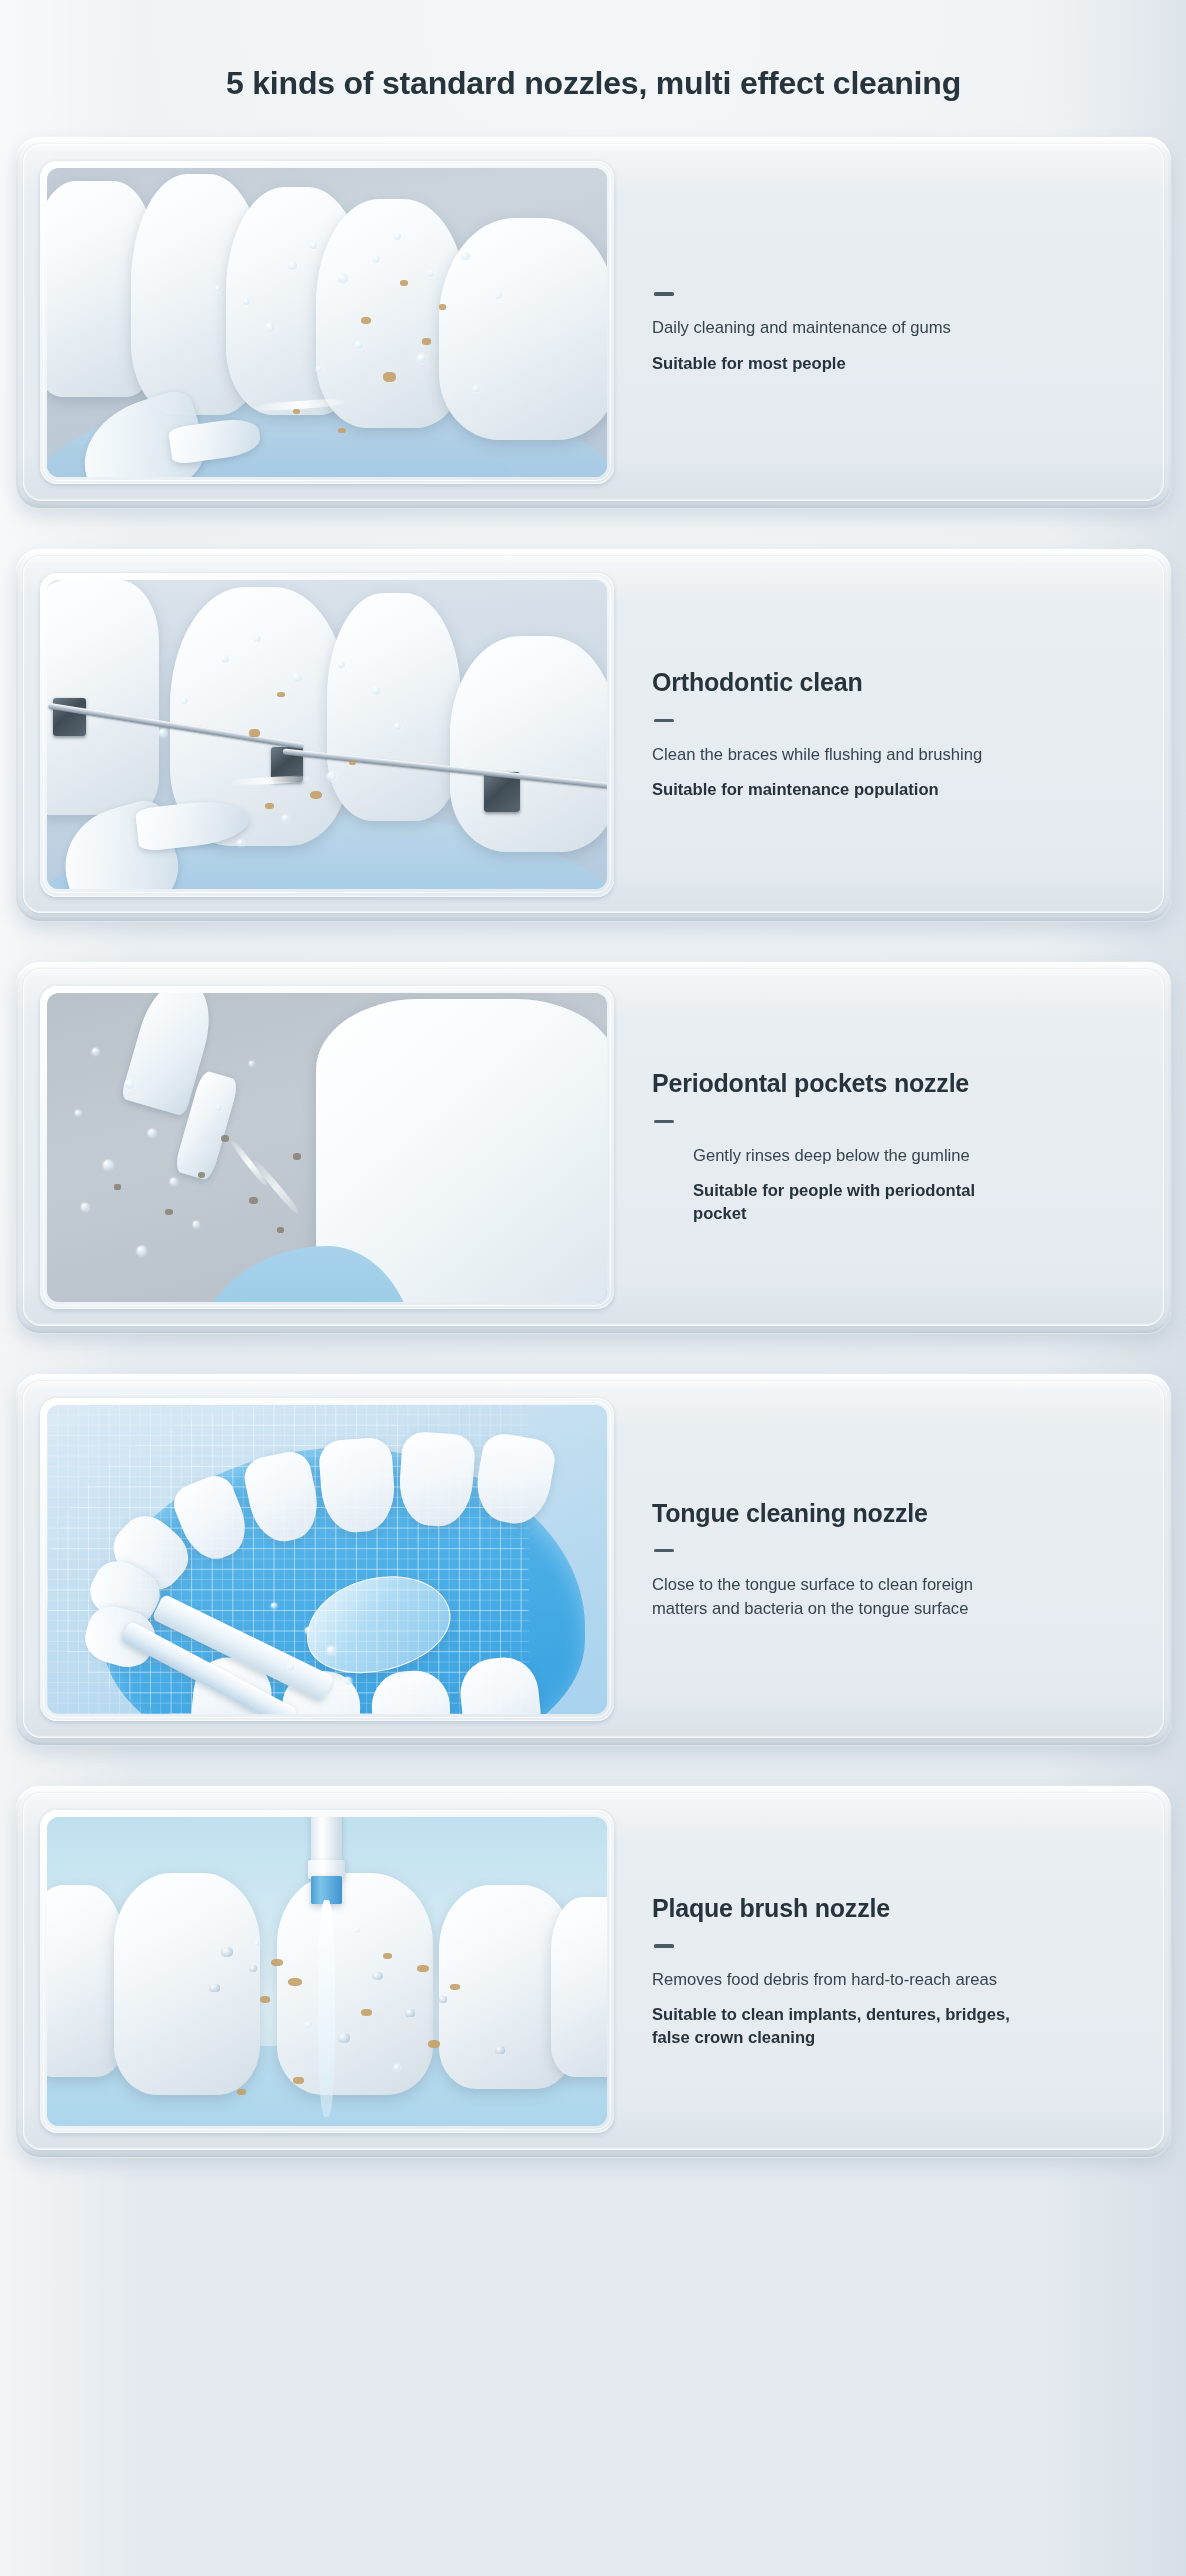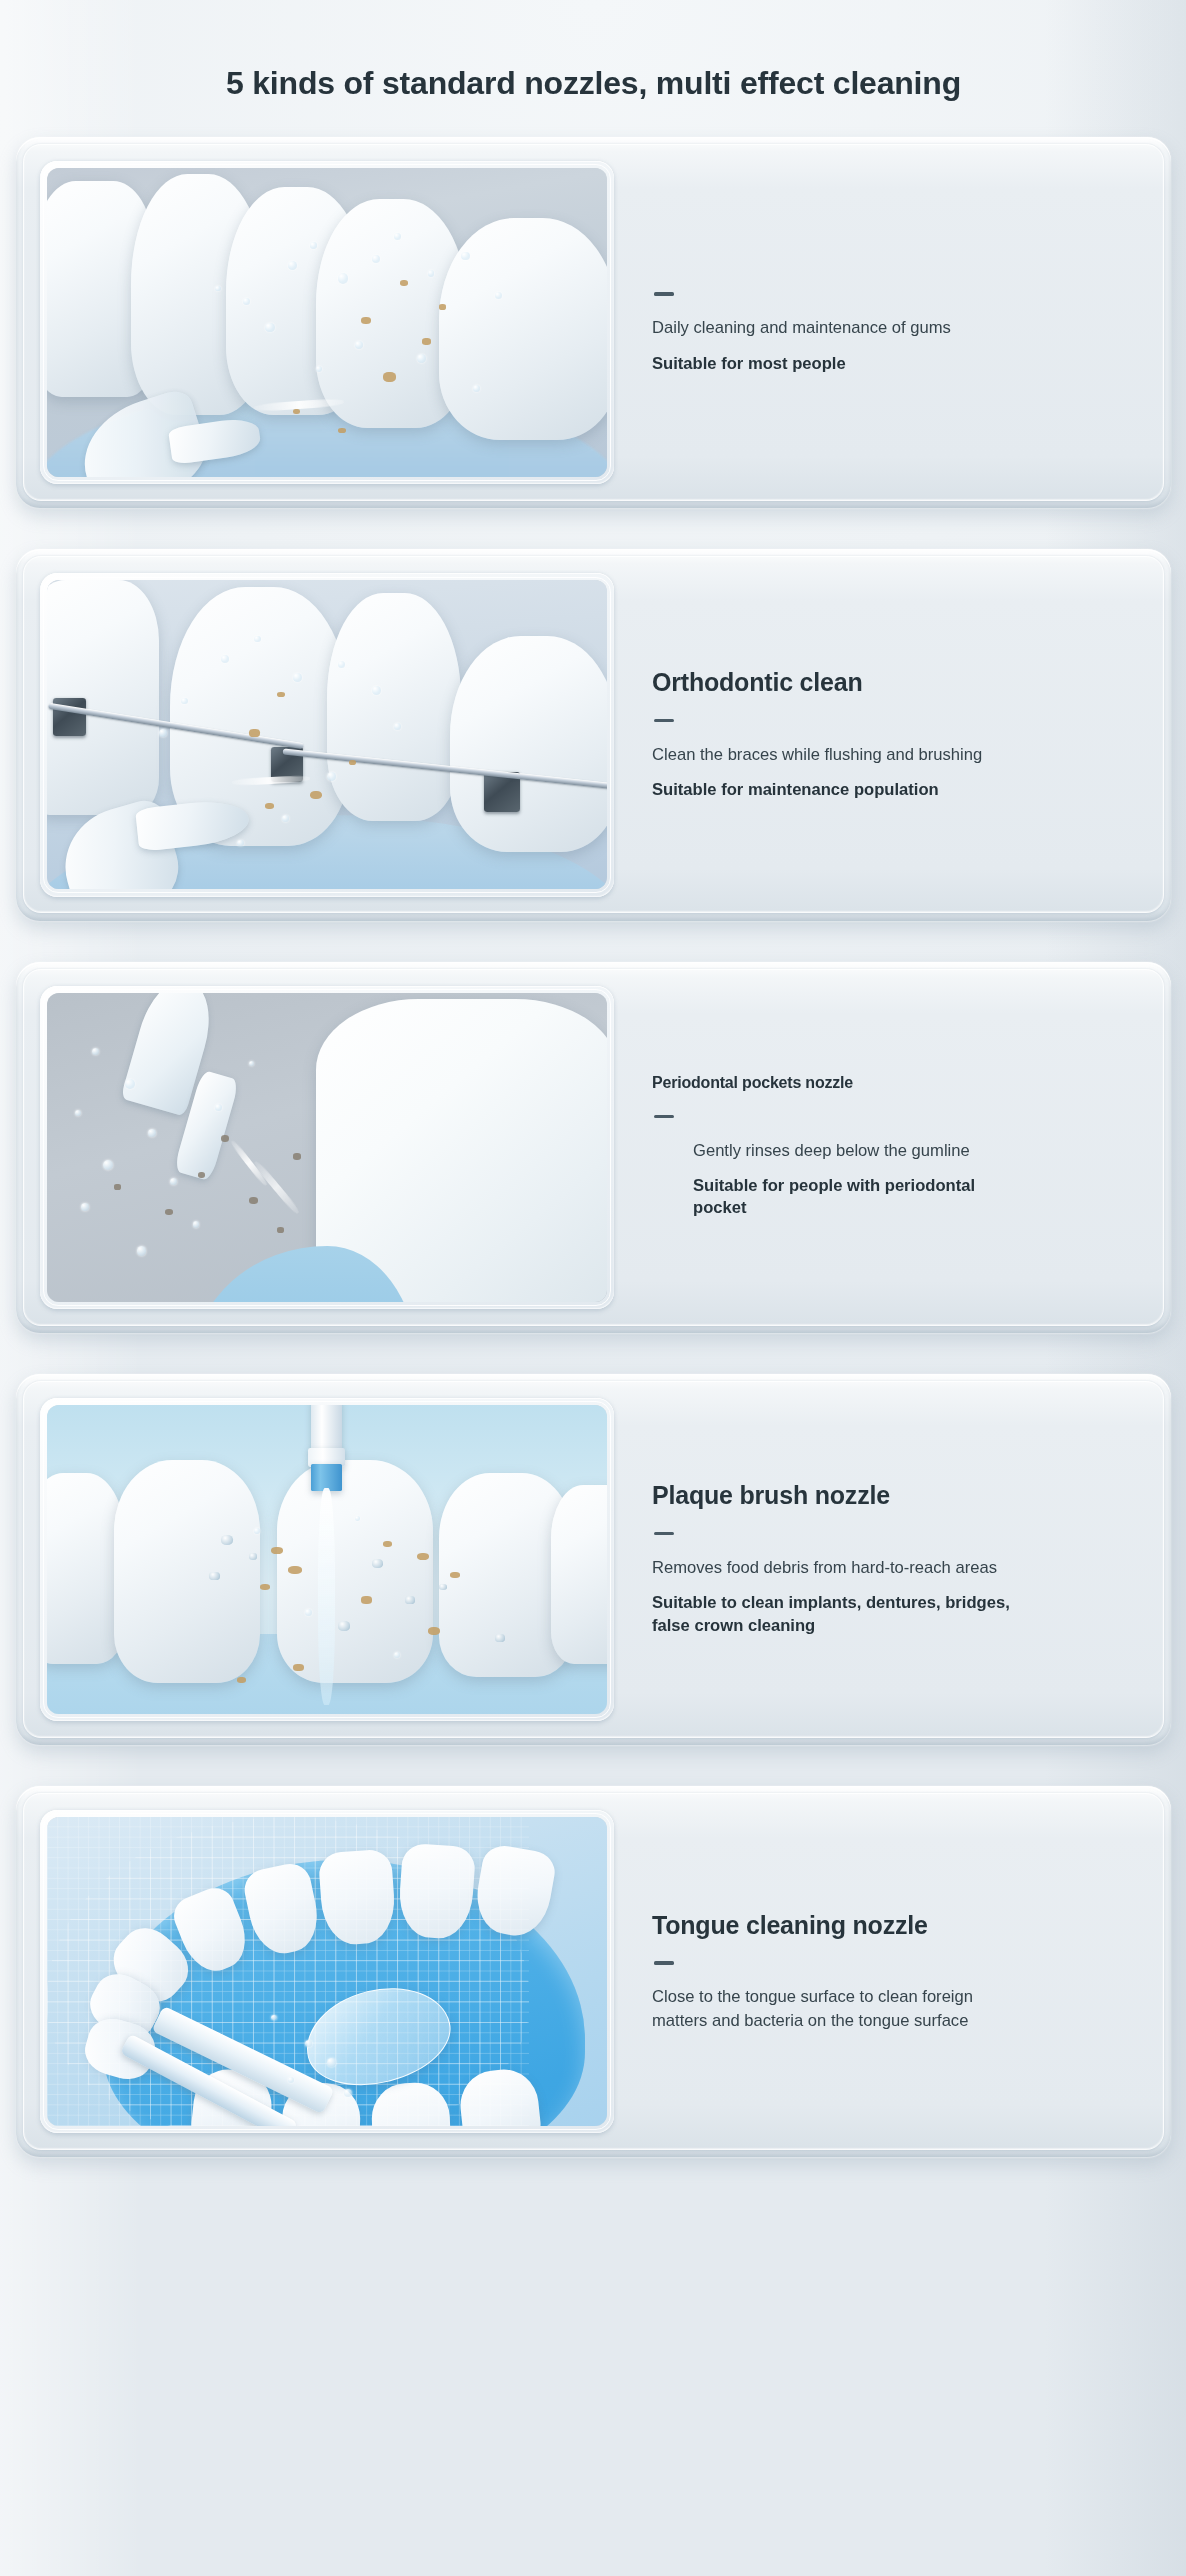--- a/index.html
+++ b/index.html
@@ -158,21 +158,21 @@
     max-width: 364px;
   }
   .suitable {
     margin-top: 12.7px;
     font-size: 16.6px;
     font-weight: 700;
     line-height: 1.36;
     color: #26333b;
     max-width: 396px;
   }
-  .card-wide .nozzle-title { font-size: 16px; }
+  .card-wide .nozzle-title { font-size: 25px; }
   .card-wide .desc, .card-wide .suitable { max-width: 340px; margin-left: 41px; }
 
   
   .scene { position: absolute; inset: 0; }
 
   
   .bg-molar {
     background: linear-gradient(170deg, #c3ccd6 0%, #ccd5dd 25%, #bfcbd6 55%, #b8c8d8 100%);
   }
   .bg-braces {
@@ -413,20 +413,65 @@
             <div class="debris debris-dark" style="left:12%;top:62%;width:6.3px;height:5.5px"></div>
             <div class="debris debris-dark" style="left:44%;top:52%;width:8px;height:6.3px"></div>
           </div>
         </div>
       </div>
       <div class="card-text">
         <div class="nozzle-title">Periodontal pockets nozzle</div>
         <div class="rule"></div>
         <div class="desc">Gently rinses deep below the gumline</div>
         <div class="suitable">Suitable for people with periodontal pocket</div>
+      </div>
+    </div>
+  </div>
+
+  <div class="card">
+    <div class="card-body">
+      <div class="media-frame">
+        <div class="media">
+          <div class="scene bg-tongue">
+
+            <div style="position:absolute;left:10%;top:14%;width:86%;height:104%;border-radius:52% 52% 46% 46% / 58% 58% 42% 42%;background:linear-gradient(165deg,#66bdec 0%,#4fb0e7 40%,#3ea6e3 75%,#3fa3e0 100%);box-shadow:inset 0 8px 22px rgba(255,255,255,0.30);"></div>
+            <div class="mesh-overlay tongue-mesh" style="left:10%;top:14%;width:86%;height:104%;border-radius:52% 52% 46% 46% / 58% 58% 42% 42%;inset:auto;position:absolute;"></div>
+
+            <div class="mesh-tooth" style="left:24%;top:24%;width:11%;height:26%;border-radius:32% 32% 44% 44% / 24% 24% 50% 50%;transform:rotate(-22deg)"></div>
+            <div class="mesh-tooth" style="left:36%;top:16%;width:12%;height:28%;border-radius:32% 32% 44% 44% / 24% 24% 50% 50%;transform:rotate(-12deg)"></div>
+            <div class="mesh-tooth" style="left:49%;top:11%;width:13%;height:30%;border-radius:32% 32% 44% 44% / 24% 24% 50% 50%;transform:rotate(-4deg)"></div>
+            <div class="mesh-tooth" style="left:63%;top:9%;width:13%;height:30%;border-radius:32% 32% 44% 44% / 24% 24% 50% 50%;transform:rotate(4deg)"></div>
+            <div class="mesh-tooth" style="left:77%;top:10%;width:13%;height:28%;border-radius:32% 32% 44% 44% / 24% 24% 50% 50%;transform:rotate(10deg)"></div>
+
+            <div class="mesh-tooth" style="left:13%;top:36%;width:11%;height:24%;border-radius:40%;transform:rotate(-48deg)"></div>
+            <div class="mesh-tooth" style="left:9%;top:50%;width:10%;height:22%;border-radius:40%;transform:rotate(-62deg)"></div>
+            <div class="mesh-tooth" style="left:8%;top:64%;width:10%;height:22%;border-radius:40%;transform:rotate(-74deg)"></div>
+
+            <div class="mesh-tooth" style="left:26%;top:82%;width:14%;height:26%;border-radius:44% 44% 30% 30%;transform:rotate(6deg)"></div>
+            <div class="mesh-tooth" style="left:42%;top:86%;width:14%;height:26%;border-radius:44% 44% 30% 30%;transform:rotate(2deg)"></div>
+            <div class="mesh-tooth" style="left:58%;top:86%;width:14%;height:26%;border-radius:44% 44% 30% 30%;transform:rotate(-2deg)"></div>
+            <div class="mesh-tooth" style="left:74%;top:82%;width:14%;height:26%;border-radius:44% 44% 30% 30%;transform:rotate(-6deg)"></div>
+            <div class="mesh-overlay" style="left:8%;top:8%;width:86%;height:104%;position:absolute;inset:auto;opacity:.42;mask-image:none;"></div>
+
+            <div class="scraper-head" style="left:46%;top:56%;width:26%;height:30%;transform:rotate(-14deg)"></div>
+            <div class="handle" style="left:18%;top:74%;width:34%;height:9%;border-radius:6.3px;transform:rotate(26deg);background:linear-gradient(180deg,#ffffff,#eaf3f9 45%,#c9dce9)"></div>
+            <div class="handle" style="left:12%;top:84%;width:34%;height:7%;border-radius:6.3px;transform:rotate(28deg);background:linear-gradient(180deg,#ffffff,#e4eff7 50%,#bcd4e5)"></div>
+            <div class="droplet" style="left:46%;top:72%;width:7.1px;height:7.1px"></div>
+            <div class="droplet" style="left:50%;top:78%;width:8.7px;height:8.7px"></div>
+            <div class="droplet" style="left:43%;top:84%;width:6.3px;height:6.3px"></div>
+            <div class="droplet" style="left:53%;top:88%;width:8px;height:8px"></div>
+            <div class="droplet" style="left:40%;top:64%;width:5.5px;height:5.5px"></div>
+          </div>
+        </div>
+      </div>
+      <div class="card-text">
+        <div class="nozzle-title">Tongue cleaning  nozzle</div>
+        <div class="rule"></div>
+        <div class="desc">Close to the tongue surface to clean foreign matters and bacteria on the tongue surface</div>
+
       </div>
     </div>
   </div>
 
   <div class="card">
     <div class="card-body">
       <div class="media-frame">
         <div class="media">
           <div class="scene bg-plaque">
             <div class="gum" style="bottom:-20%;height:46%;border-radius:24% 24% 0 0 / 40% 40% 0 0;background:linear-gradient(180deg,#b9dcef 0%,#a3d0e9 100%)"></div>
@@ -466,59 +511,14 @@
       </div>
       <div class="card-text">
         <div class="nozzle-title">Plaque brush nozzle</div>
         <div class="rule"></div>
         <div class="desc">Removes food debris from hard-to-reach areas</div>
         <div class="suitable">Suitable to clean implants, dentures, bridges, false crown cleaning</div>
       </div>
     </div>
   </div>
 
-  <div class="card">
-    <div class="card-body">
-      <div class="media-frame">
-        <div class="media">
-          <div class="scene bg-tongue">
-
-            <div style="position:absolute;left:10%;top:14%;width:86%;height:104%;border-radius:52% 52% 46% 46% / 58% 58% 42% 42%;background:linear-gradient(165deg,#66bdec 0%,#4fb0e7 40%,#3ea6e3 75%,#3fa3e0 100%);box-shadow:inset 0 8px 22px rgba(255,255,255,0.30);"></div>
-            <div class="mesh-overlay tongue-mesh" style="left:10%;top:14%;width:86%;height:104%;border-radius:52% 52% 46% 46% / 58% 58% 42% 42%;inset:auto;position:absolute;"></div>
-
-            <div class="mesh-tooth" style="left:24%;top:24%;width:11%;height:26%;border-radius:32% 32% 44% 44% / 24% 24% 50% 50%;transform:rotate(-22deg)"></div>
-            <div class="mesh-tooth" style="left:36%;top:16%;width:12%;height:28%;border-radius:32% 32% 44% 44% / 24% 24% 50% 50%;transform:rotate(-12deg)"></div>
-            <div class="mesh-tooth" style="left:49%;top:11%;width:13%;height:30%;border-radius:32% 32% 44% 44% / 24% 24% 50% 50%;transform:rotate(-4deg)"></div>
-            <div class="mesh-tooth" style="left:63%;top:9%;width:13%;height:30%;border-radius:32% 32% 44% 44% / 24% 24% 50% 50%;transform:rotate(4deg)"></div>
-            <div class="mesh-tooth" style="left:77%;top:10%;width:13%;height:28%;border-radius:32% 32% 44% 44% / 24% 24% 50% 50%;transform:rotate(10deg)"></div>
-
-            <div class="mesh-tooth" style="left:13%;top:36%;width:11%;height:24%;border-radius:40%;transform:rotate(-48deg)"></div>
-            <div class="mesh-tooth" style="left:9%;top:50%;width:10%;height:22%;border-radius:40%;transform:rotate(-62deg)"></div>
-            <div class="mesh-tooth" style="left:8%;top:64%;width:10%;height:22%;border-radius:40%;transform:rotate(-74deg)"></div>
-
-            <div class="mesh-tooth" style="left:26%;top:82%;width:14%;height:26%;border-radius:44% 44% 30% 30%;transform:rotate(6deg)"></div>
-            <div class="mesh-tooth" style="left:42%;top:86%;width:14%;height:26%;border-radius:44% 44% 30% 30%;transform:rotate(2deg)"></div>
-            <div class="mesh-tooth" style="left:58%;top:86%;width:14%;height:26%;border-radius:44% 44% 30% 30%;transform:rotate(-2deg)"></div>
-            <div class="mesh-tooth" style="left:74%;top:82%;width:14%;height:26%;border-radius:44% 44% 30% 30%;transform:rotate(-6deg)"></div>
-            <div class="mesh-overlay" style="left:8%;top:8%;width:86%;height:104%;position:absolute;inset:auto;opacity:.42;mask-image:none;"></div>
-
-            <div class="scraper-head" style="left:46%;top:56%;width:26%;height:30%;transform:rotate(-14deg)"></div>
-            <div class="handle" style="left:18%;top:74%;width:34%;height:9%;border-radius:6.3px;transform:rotate(26deg);background:linear-gradient(180deg,#ffffff,#eaf3f9 45%,#c9dce9)"></div>
-            <div class="handle" style="left:12%;top:84%;width:34%;height:7%;border-radius:6.3px;transform:rotate(28deg);background:linear-gradient(180deg,#ffffff,#e4eff7 50%,#bcd4e5)"></div>
-            <div class="droplet" style="left:46%;top:72%;width:7.1px;height:7.1px"></div>
-            <div class="droplet" style="left:50%;top:78%;width:8.7px;height:8.7px"></div>
-            <div class="droplet" style="left:43%;top:84%;width:6.3px;height:6.3px"></div>
-            <div class="droplet" style="left:53%;top:88%;width:8px;height:8px"></div>
-            <div class="droplet" style="left:40%;top:64%;width:5.5px;height:5.5px"></div>
-          </div>
-        </div>
-      </div>
-      <div class="card-text">
-        <div class="nozzle-title">Tongue cleaning  nozzle</div>
-        <div class="rule"></div>
-        <div class="desc">Close to the tongue surface to clean foreign matters and bacteria on the tongue surface</div>
-
-      </div>
-    </div>
-  </div>
-
 </div>
 
 
 </body></html>

